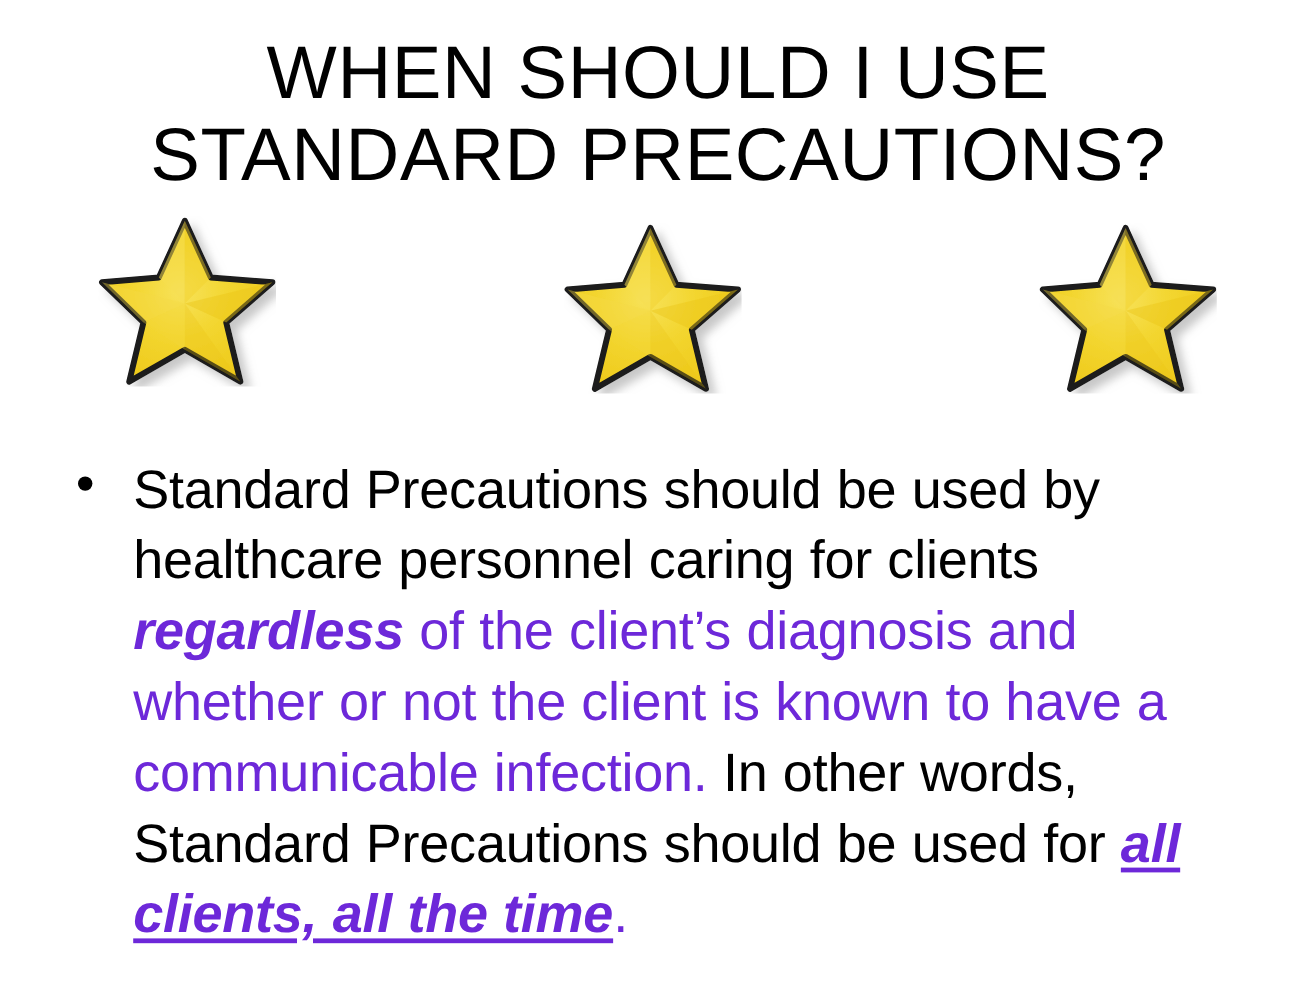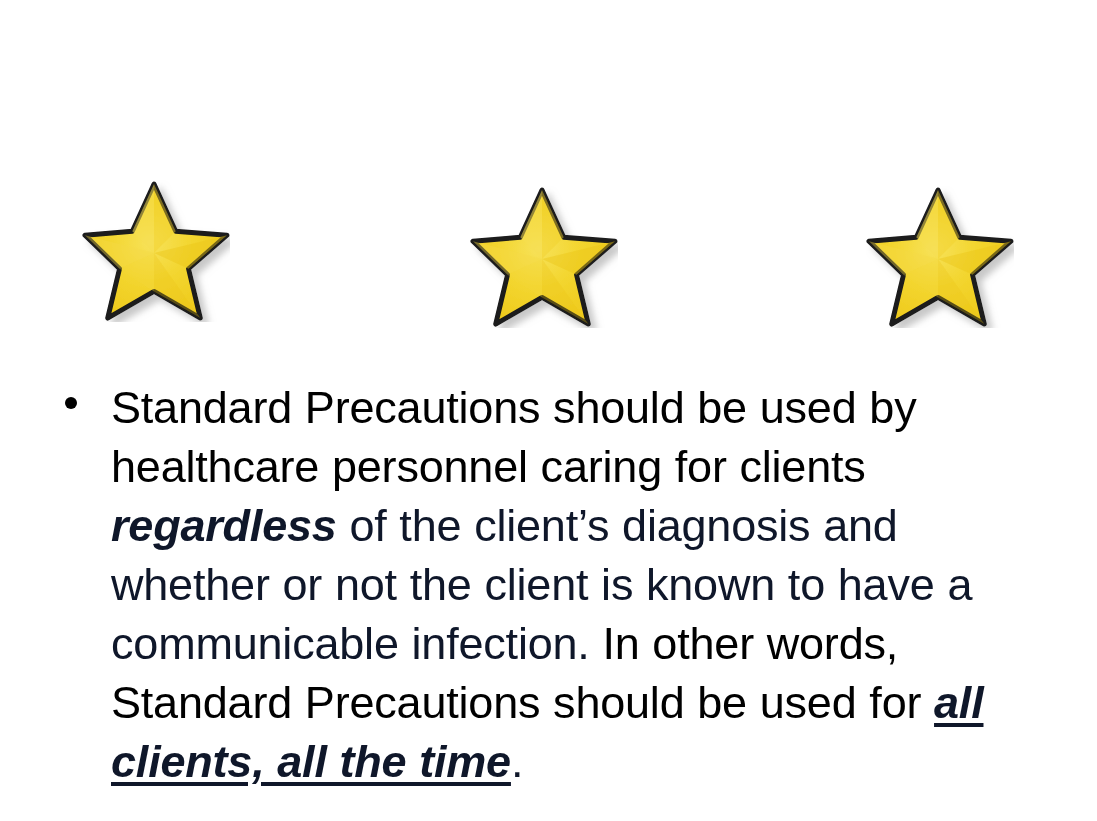--- a/index.html
+++ b/index.html
@@ -82,35 +82,39 @@
   }
   .body-text {
     font-family: "Liberation Sans", sans-serif;
     font-size: 45px;
     line-height: 59px;
     font-weight: 400;
     color: #000000;
     letter-spacing: -0.2px;
     word-spacing: 0.5px;
   }
-  .red { color: #0f172a; }
+  .red { color: #6d28d9; }
   .bi  { font-weight: 700; font-style: italic; }
   .bi-u {
     font-weight: 700;
     font-style: italic;
     text-decoration: underline;
     text-decoration-thickness: 4px;
     text-underline-offset: 5px;
   }
 </style>
 </head>
 <body>
 
 <div class="slide">
 
+  <div class="title-block">
+    <span class="title-line">WHEN SHOULD I USE</span>
+    <span class="title-line">STANDARD PRECAUTIONS?</span>
+  </div>
 
   <div class="star-row">
 
     <div class="star star-left">
       <svg viewBox="0 0 150 144" xmlns="http://www.w3.org/2000/svg">
         <defs>
           <radialGradient id="g1" cx="46%" cy="44%" r="62%">
             <stop offset="0%" stop-color="#f7e25a"></stop>
             <stop offset="45%" stop-color="#f3d630"></stop>
             <stop offset="100%" stop-color="#eec91a"></stop>

